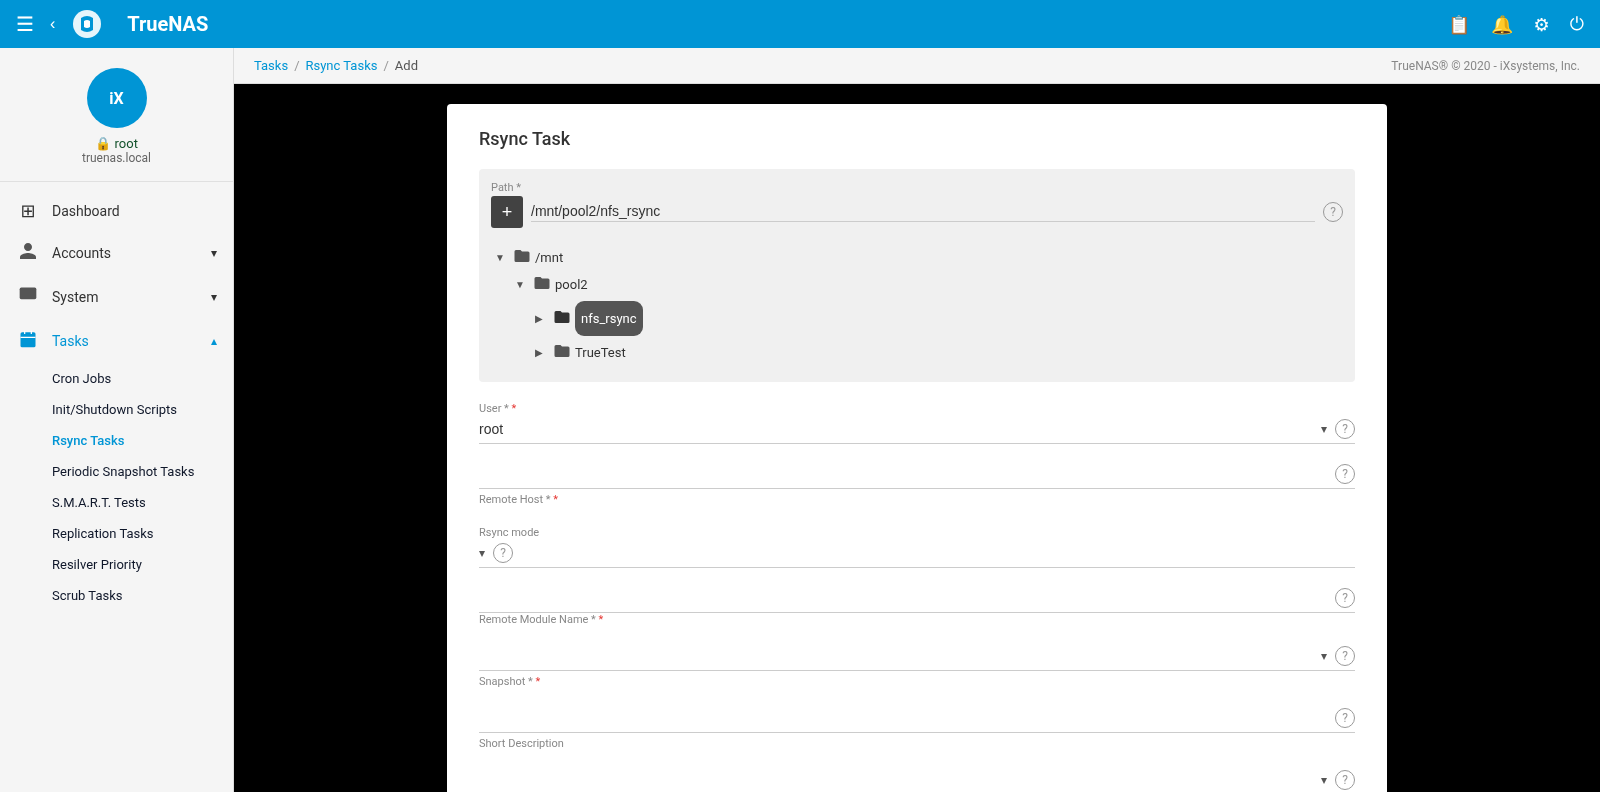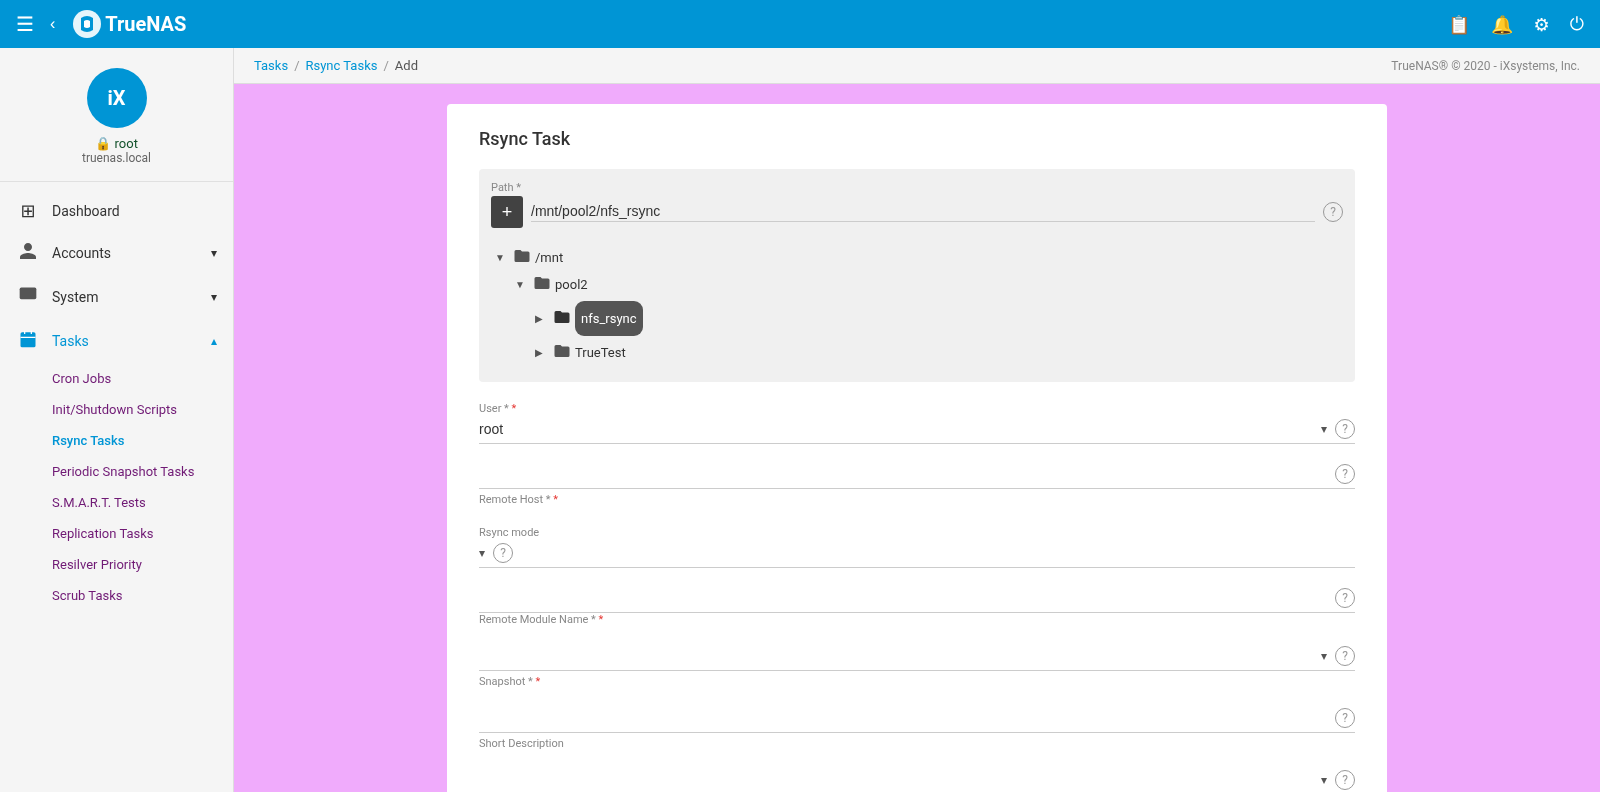--- a/index.html
+++ b/index.html
@@ -9,21 +9,21 @@
     .topbar {
       background: #0095d5;
       height: 48px;
       display: flex;
       align-items: center;
       justify-content: space-between;
       padding: 0 16px;
       flex-shrink: 0;
     }
     .topbar-left { display: flex; align-items: center; gap: 16px; }
-    .topbar-logo { display: flex; align-items: center; gap: 2px; color: white; font-size: 20px; font-weight: bold; }
+    .topbar-logo { display: flex; align-items: center; gap: 24px; color: white; font-size: 20px; font-weight: bold; }
     .topbar-logo svg { width: 32px; height: 32px; }
     .topbar-icons { display: flex; align-items: center; gap: 20px; }
     .topbar-icon { color: white; cursor: pointer; font-size: 18px; }
     .hamburger-btn { background: none; border: none; color: white; font-size: 20px; cursor: pointer; }
     .back-btn { background: none; border: none; color: white; font-size: 16px; cursor: pointer; }
 
     
     .main-layout { display: flex; flex: 1; overflow: hidden; }
 
     
@@ -45,21 +45,21 @@
     }
     .sidebar-avatar {
       width: 60px;
       height: 60px;
       border-radius: 50%;
       background: #0095d5;
       display: flex;
       align-items: center;
       justify-content: center;
       color: white;
-      font-size: 20px;
+      font-size: 16px;
       font-weight: bold;
       margin-bottom: 8px;
     }
     .sidebar-username { font-size: 13px; color: #14532d; }
     .sidebar-hostname { font-size: 12px; color: #666; }
 
     .sidebar-nav { padding: 8px 0; }
     .nav-item {
       display: flex;
       align-items: center;
@@ -68,21 +68,21 @@
       color: #333;
       font-size: 14px;
       gap: 12px;
     }
     .nav-item.active { color: #0095d5; }
     .nav-item .nav-icon { font-size: 18px; width: 24px; text-align: center; }
     .nav-item .chevron { margin-left: auto; font-size: 12px; }
     .nav-sub-item {
       padding: 8px 16px 8px 52px;
       cursor: pointer;
-      color: #701a75;
+      color: #0f172a;
       font-size: 13px;
     }
     .nav-sub-item.active { color: #0095d5; font-weight: 500; }
 
     
     .content-area {
       flex: 1;
       display: flex;
       flex-direction: column;
       overflow: hidden;
@@ -105,21 +105,21 @@
     .breadcrumb-left { display: flex; align-items: center; gap: 6px; }
     .breadcrumb a { color: #0095d5; text-decoration: none; }
     .breadcrumb-sep { color: #999; }
     .breadcrumb-copyright { font-size: 12px; color: #888; }
 
     
     .form-container {
       flex: 1;
       overflow-y: auto;
       padding: 20px;
-      background: #f0abfc;
+      background: #000000;
     }
     .form-card {
       background: white;
       border-radius: 4px;
       padding: 24px 32px 32px;
       max-width: 940px;
       margin: 0 auto;
     }
     .form-title {
       font-size: 18px;

